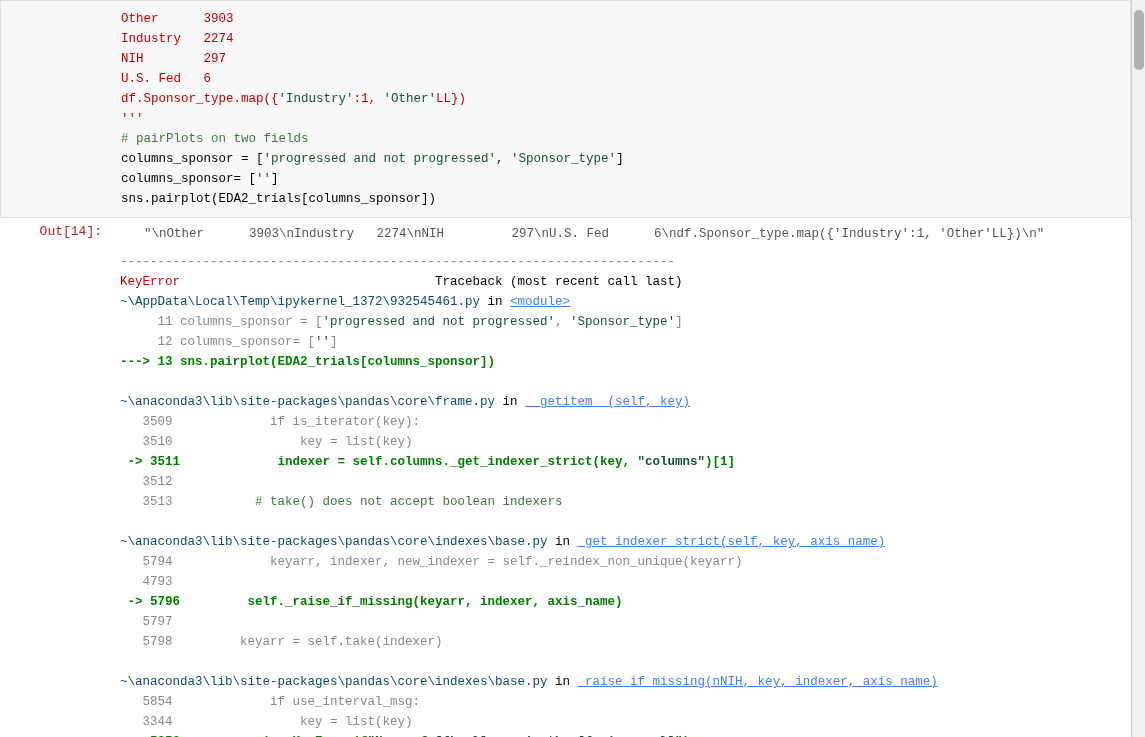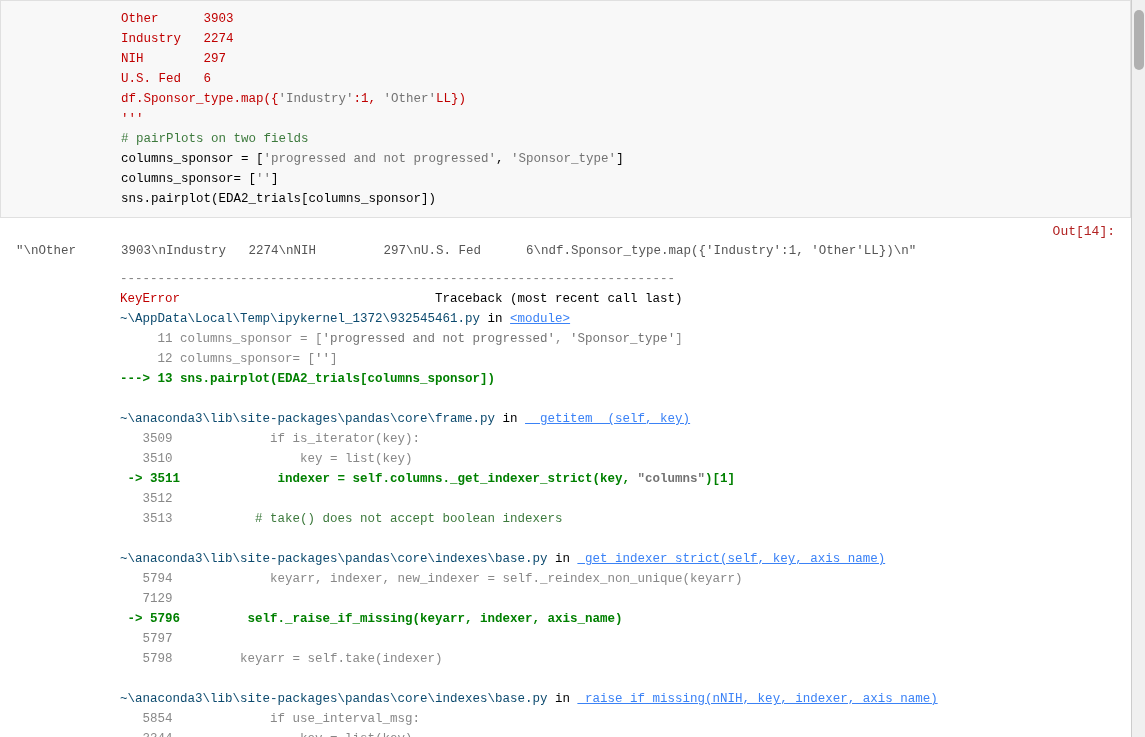--- a/index.html
+++ b/index.html
@@ -17,21 +17,21 @@
       text-align: right;
       flex-shrink: 0;
       padding-top: 2px;
     }
     
     .c-red { color: #c00000; }
     .c-green { color: #008000; font-weight: bold; }
     .c-teal { color: #0c4a6e; margin-top: 16px; }
     .c-gray { color: #808080; }
     .c-comment { color: #3d7a3d; text-align: center; }
-    .c-string { color: #737373; text-align: right; }
+    .c-string { color: #14532d; text-align: right; }
     .c-link { color: #3b82f6; text-decoration: underline; }
     .c-lineno { color: #888888; }
     pre { font-family: 'Courier New', Courier, monospace; font-size: 12.5px; line-height: 1.6; white-space: pre; }
     .main-wrapper {
       display: flex;
       flex-direction: row;
       width: 1145px;
     }
     .content-area {
       flex: 1;
@@ -65,21 +65,21 @@
 <span class="c-red">NIH        297</span>
 <span class="c-red">U.S. Fed   6</span>
 <span class="c-red">df.Sponsor_type.map({<span class="c-string">'Industry'</span>:1, <span class="c-string">'Other'</span>LL})</span>
 <span class="c-red">'''</span>
 <span class="c-comment"># pairPlots on two fields</span>
 <span>columns_sponsor = [<span class="c-string">'progressed and not progressed'</span>, <span class="c-string">'Sponsor_type'</span>]</span>
 <span>columns_sponsor= [<span class="c-string">''</span>]</span>
 <span>sns.pairplot(EDA2_trials[columns_sponsor])</span></pre>
     </div>
 
-    <div style="display:flex; flex-direction:column; padding:4px 8px;">
+    <div style="display:flex; flex-direction:row; padding:4px 0;gap:26px;">
       <div class="cell-label">Out[14]:</div>
       <div style="flex:1; padding:2px 8px; overflow-x:auto;">
         <pre style="color:#555; font-size:12.5px; white-space:pre-wrap; word-break:break-all;"><span>"\nOther      3903\nIndustry   2274\nNIH         297\nU.S. Fed      6\ndf.Sponsor_type.map({'Industry':1, 'Other'LL})\n"</span></pre>
       </div>
     </div>
 
     <div style="padding: 2px 0 2px 120px;">
       <pre style="font-family:'Courier New',Courier,monospace; font-size:12.5px; line-height:1.6; color:#000;"><span class="c-gray">--------------------------------------------------------------------------</span>
 <span class="c-red">KeyError</span>                                  Traceback (most recent call last)
 <span class="c-teal">~\AppData\Local\Temp\ipykernel_1372\932545461.py</span> in <span class="c-link">&lt;module&gt;</span>
@@ -89,21 +89,21 @@
 
 <span class="c-teal">~\anaconda3\lib\site-packages\pandas\core\frame.py</span> in <span class="c-link">__getitem__(self, key)</span>
 <span class="c-lineno">   3509             if is_iterator(key):</span>
 <span class="c-lineno">   3510                 key = list(key)</span>
 <span class="c-green"> -&gt; 3511             indexer = self.columns._get_indexer_strict(key, <span class="c-string">"columns"</span>)[1]</span>
 <span class="c-lineno">   3512</span>
 <span class="c-lineno">   3513           <span class="c-comment"># take() does not accept boolean indexers</span></span>
 
 <span class="c-teal">~\anaconda3\lib\site-packages\pandas\core\indexes\base.py</span> in <span class="c-link">_get_indexer_strict(self, key, axis_name)</span>
 <span class="c-lineno">   5794             keyarr, indexer, new_indexer = self._reindex_non_unique(keyarr)</span>
-<span class="c-lineno">   7129</span>
+<span class="c-lineno">   4793</span>
 <span class="c-green"> -&gt; 5796         self._raise_if_missing(keyarr, indexer, axis_name)</span>
 <span class="c-lineno">   5797</span>
 <span class="c-lineno">   5798         keyarr = self.take(indexer)</span>
 
 <span class="c-teal">~\anaconda3\lib\site-packages\pandas\core\indexes\base.py</span> in <span class="c-link">_raise_if_missing(nNIH, key, indexer, axis_name)</span>
 <span class="c-lineno">   5854             if use_interval_msg:</span>
 <span class="c-lineno">   3344                 key = list(key)</span>
 <span class="c-green"> -&gt; 5856         raise KeyError(f<span class="c-string">"None of [{key}] are in the [{axis_name}]"</span>)</span>
 
 

